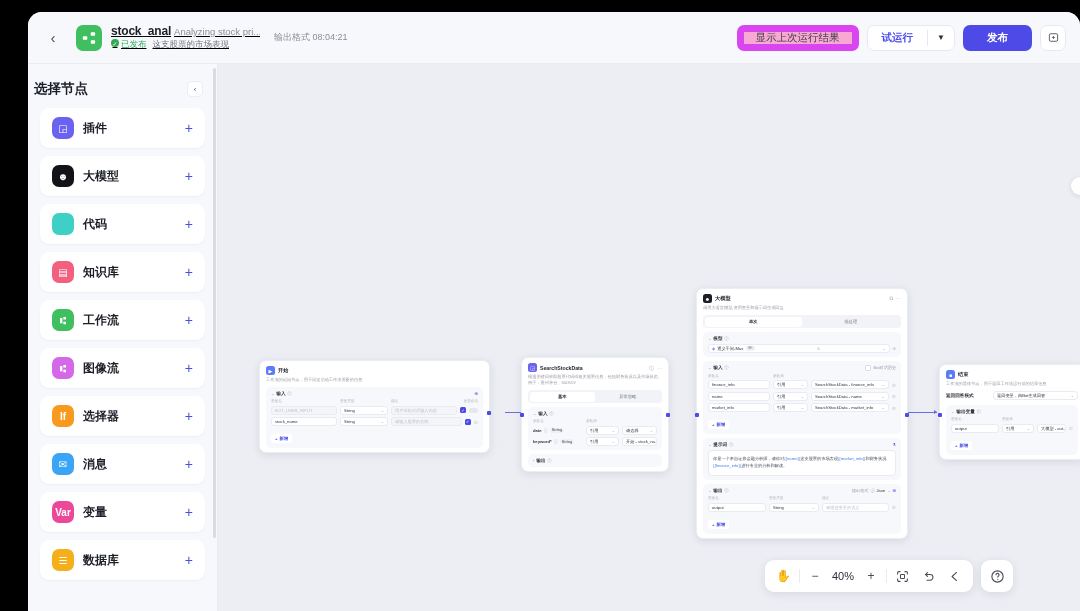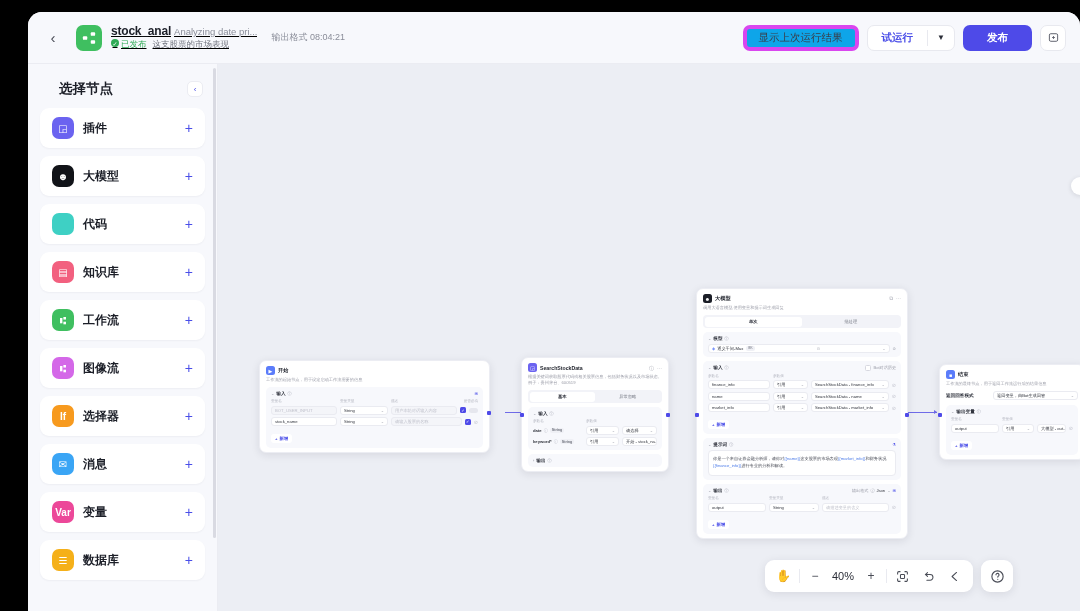--- a/index.html
+++ b/index.html
@@ -28,39 +28,39 @@
   .wf-desc-en { font-size:9.5px; color:#8a8d99; margin-left:3px; max-width:86px;
     overflow:hidden; white-space:nowrap; }
   .sub-row { display:flex; align-items:center; margin-top:1px; }
   .pub-badge { display:flex; font-size:8.5px; color:#2faa55; }
   .pub-dot { width:8px; height:8px; border-radius:50%; background:#2faa55; color:#fff;
     font-size:6px; display:flex; align-items:center; justify-content:center; margin-right:2px; }
   .wf-desc-cn { font-size:8.5px; color:#70737e; margin-left:6px; white-space:nowrap; }
   .autosave { font-size:9px; color:#8a8d99; margin-left:14px; white-space:nowrap; }
 
   .hdr-right { margin-left:auto; display:flex; align-items:center; gap:8px; padding-right:2px; }
-  .btn-white { background:#0ea5e9; border:4px solid #d946ef; border-radius:7px; height:26px;
+  .btn-white { background:#f9a8d4; border:7px solid #d946ef; border-radius:7px; height:26px;
     padding:0 12px; display:flex; align-items:center; font-size:10.5px; color:#3a3d47;
     cursor:pointer; white-space:nowrap; }
   .btn-split { background:#fff; border:1px solid #e8e9ef; border-radius:7px; height:26px;
     display:flex; align-items:center; overflow:hidden; cursor:pointer; }
   .btn-split .lbl { padding:0 14px; font-size:10.5px; color:#4a4ee8; font-weight:bold; }
   .btn-split .div { width:1px; height:16px; background:#e8e9ef; }
   .btn-split .car { padding:0 9px; color:#2b2e38; font-size:8px; }
   .btn-primary { background:#4e4ae8; border-radius:7px; height:26px; padding:0 24px;
     display:flex; align-items:center; justify-content:center; font-size:10.5px;
     color:#fff; font-weight:bold; cursor:pointer; }
   .btn-icon-sq { background:#fff; border:1px solid #e8e9ef; border-radius:7px; width:26px;
     height:26px; display:flex; align-items:center; justify-content:center; cursor:pointer;
     color:#5c5f6a; flex:none; }
 
   
   .sidebar { position:absolute; left:0; top:52px; width:190px; height:547px;
     background:#f7f8fc; border-right:1px solid #ebecf2; }
-  .sb-head { display:flex; align-items:center; padding:16px 14px 10px 31px; }
+  .sb-head { display:flex; align-items:center; padding:16px 14px 10px 6px; }
   .sb-title { font-size:13.5px; font-weight:bold; color:#1c1f28; }
   .sb-collapse { margin-left:auto; width:16px; height:16px; border-radius:5px; background:#fff;
     border:1px solid #ebecf2; display:flex; align-items:center; justify-content:center;
     font-size:8px; color:#4a4ee8; cursor:pointer; }
   .sb-list { padding:0 12px; height:498px; overflow:hidden; position:relative; }
   .sb-item { height:40px; background:#fff; border-radius:9px; margin-bottom:8px;
     display:flex; align-items:center; padding:0 12px; cursor:pointer; box-shadow:0 1px 2px rgba(20,20,40,.045); }
   .sb-ico { width:22px; height:22px; border-radius:7px; flex:none; display:flex;
     align-items:center; justify-content:center; color:#fff; font-size:10px; font-weight:bold; }
   .sb-lbl { font-size:12px; color:#1c1f28; font-weight:bold; margin-left:9px; }
@@ -142,21 +142,21 @@
     <div class="wf-icon">
       <svg width="14" height="14" viewBox="0 0 16 16" fill="#fff">
         <rect x="1" y="6" width="5" height="4" rx="1"></rect>
         <rect x="10" y="1.5" width="5" height="4" rx="1"></rect>
         <rect x="10" y="10.5" width="5" height="4" rx="1"></rect>
       </svg>
     </div>
     <div class="title-wrap">
       <div class="title-row">
         <div class="wf-title">stock_anal</div>
-        <div class="wf-desc-en">Analyzing date pri...</div>
+        <div class="wf-desc-en">Analyzing stock pri...</div>
       </div>
       <div class="sub-row">
         <div class="pub-badge">
           <span class="pub-dot">✓</span>
           <span>已发布</span>
         </div>
         <div class="wf-desc-cn">这支股票的市场表现</div>
       </div>
     </div>
     <div class="autosave">输出格式 08:04:21</div>

